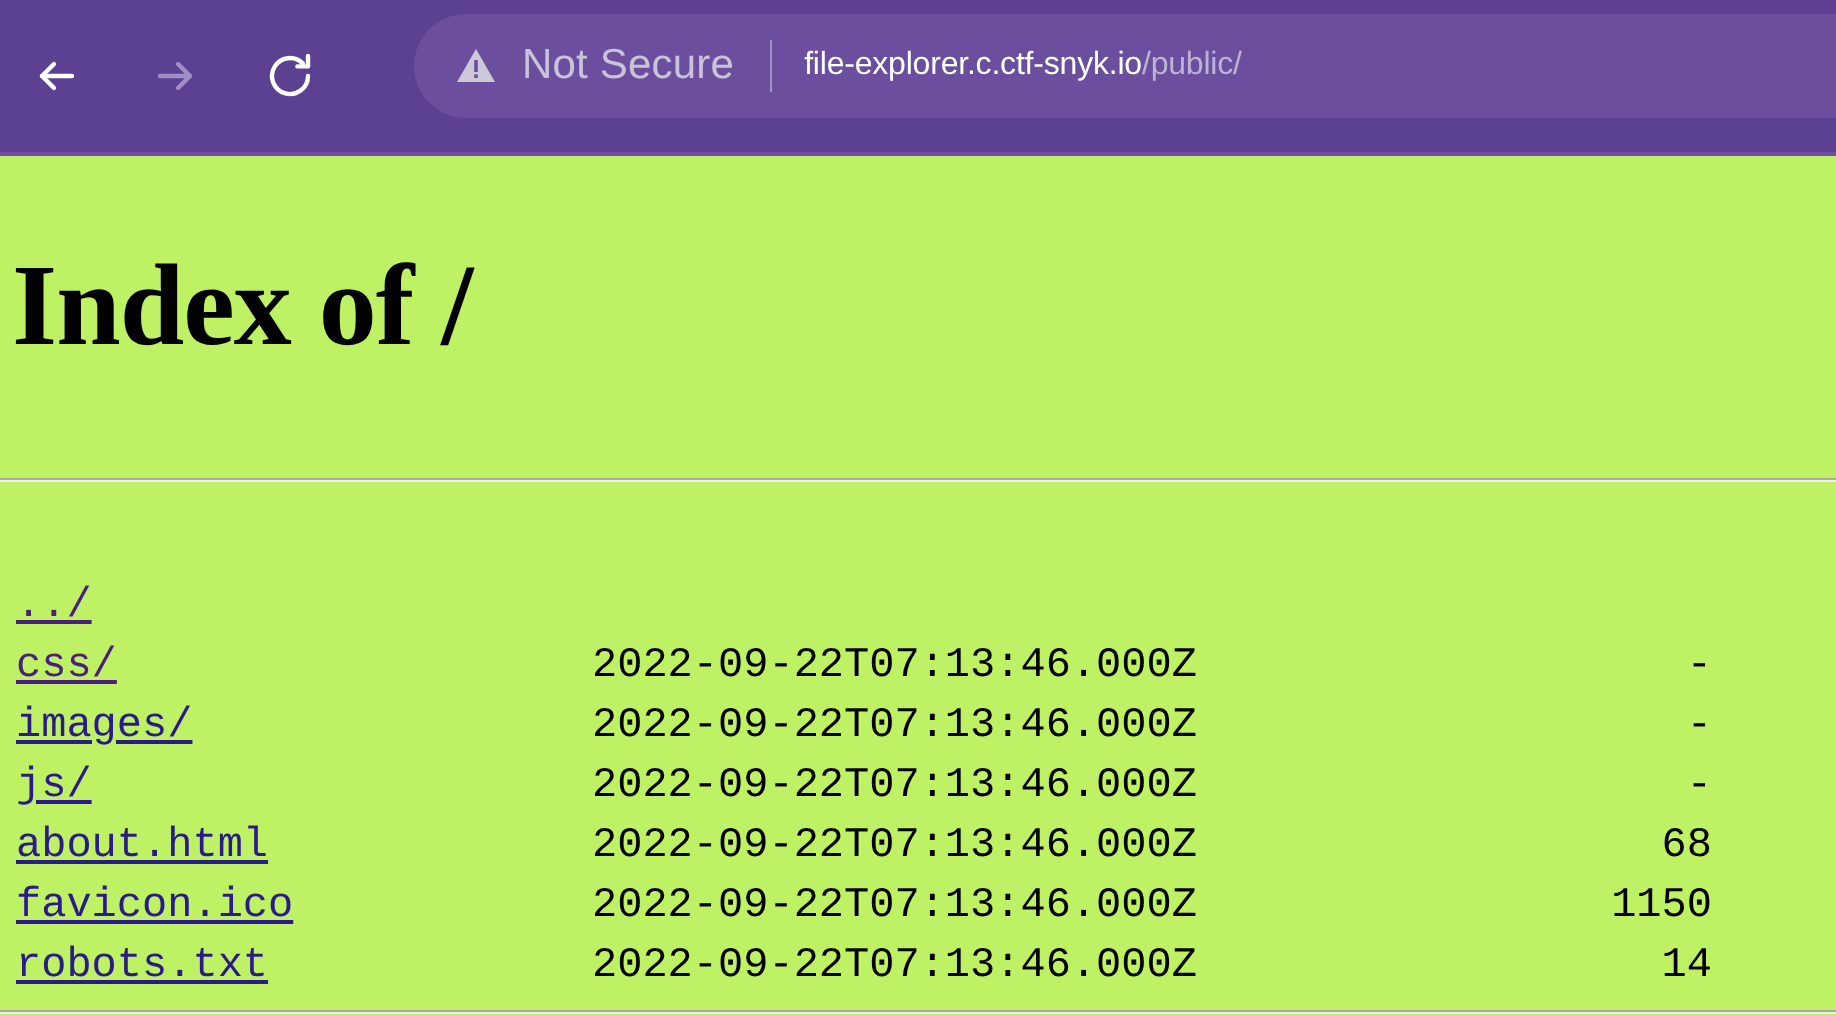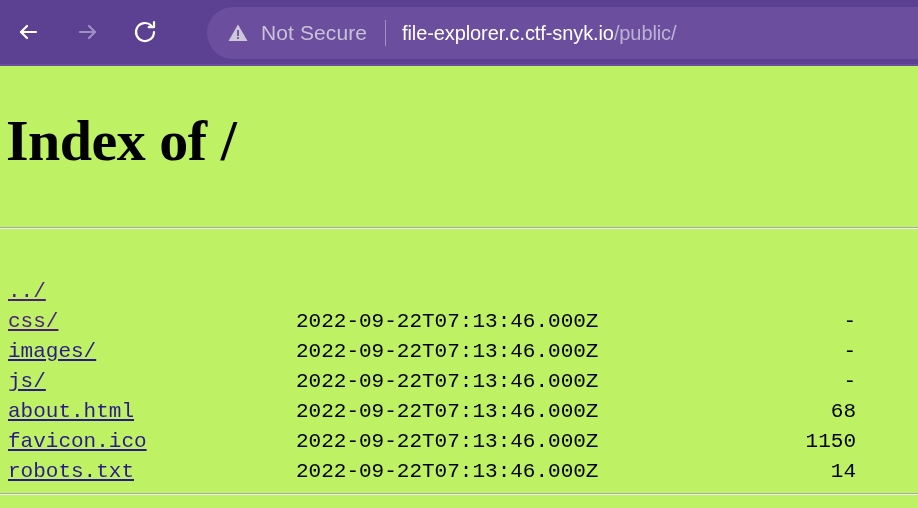--- a/index.html
+++ b/index.html
@@ -11,21 +11,21 @@
     height: 508px;
     overflow: hidden;
     background: #ffffff;
     font-family: "Liberation Sans", sans-serif;
   }
 
   
   .browser-toolbar {
     position: relative;
     width: 918px;
-    height: 66px;
+    height: 78px;
     background: #5c4091;
     box-sizing: border-box;
     display: flex;
     align-items: center;
     border-bottom: 2px solid #6c4fa3;
   }
   .nav-buttons {
     display: flex;
     align-items: center;
     flex: 0 0 auto;
@@ -76,21 +76,21 @@
     letter-spacing: 0.1px;
   }
   .url-separator {
     width: 1px;
     height: 26px;
     background: #a192c4;
     margin: 0 16px 0 18px;
     flex: 0 0 auto;
   }
   .url-text {
-    font-size: 20px;
+    font-size: 16px;
     font-family: "Liberation Sans", sans-serif;
     white-space: nowrap;
     letter-spacing: -0.1px;
   }
   .url-host { color: #ffffff; }
   .url-path { color: #bdb2d4; }
 
   
   .page {
     position: relative;

